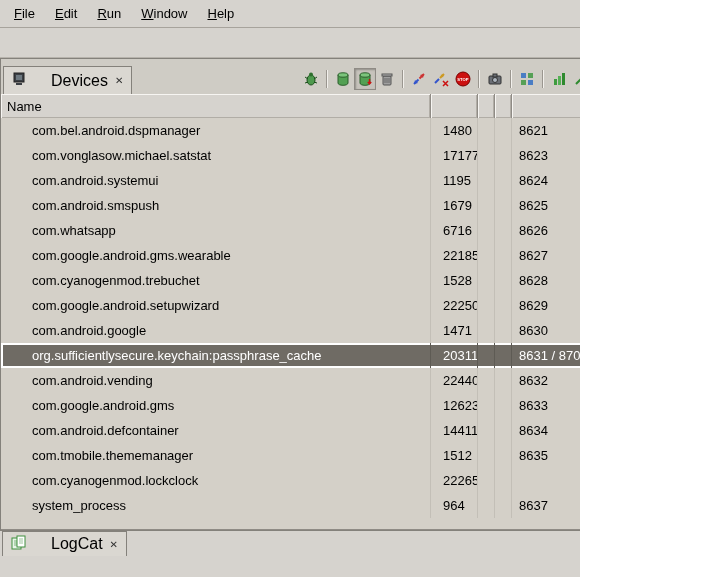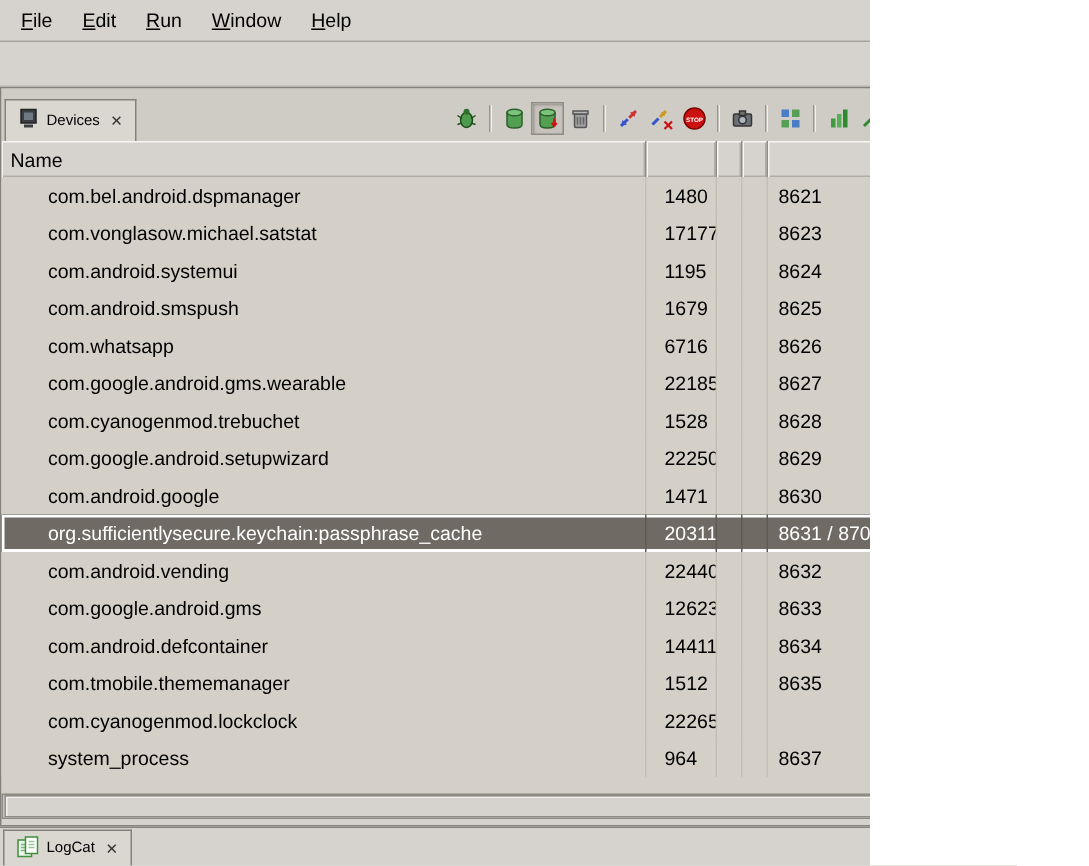--- a/index.html
+++ b/index.html
@@ -24,21 +24,21 @@
   .toolbar-row{position:absolute;top:28px;left:0;right:0;height:29px;background:var(--chrome);
     border-bottom:1px solid #b7b3ac;}
 
   
   .devices-view{position:absolute;top:58px;left:0;width:661px;height:493px;box-sizing:border-box;
     border:1px solid var(--border_dark);background:var(--chrome);}
   .tabbar{position:absolute;top:0;left:0;right:0;height:35px;background:#cfccc5;
     border-bottom:1px solid var(--border_dark);display:flex;align-items:flex-end;}
   .tab{display:flex;align-items:center;gap:5px;height:28px;padding:0 8px;background:#dad7d1;
     border:1px solid var(--border_dark);border-bottom:none;margin-left:2px;box-sizing:border-box;}
-  .tab-label{font-size:10px;}
+  .tab-label{font-size:16px;margin-left:20px;}
   .close-x{font-size:10px;color:#333;padding-left:2px;cursor:default;}
   .toolbar-icons{margin-left:auto;display:flex;align-items:center;padding-right:4px;padding-bottom:4px;}
   .tbtn{width:22px;height:22px;display:flex;align-items:center;justify-content:center;box-sizing:border-box;}
   .tbtn.pressed{border:1px solid var(--border_mid);background:#c7c3bc;box-shadow:inset 1px 1px 2px rgba(0,0,0,.28);}
   .tsep{width:1px;height:18px;background:#9a968f;border-right:1px solid #f2f0ec;margin:0 4px;}
   .glyph-btn{width:18px;height:18px;display:flex;align-items:center;justify-content:center;font-size:11px;color:#222;}
   .glyph-btn.small{font-size:12px;}
 
   
   .table-header{position:absolute;top:35px;left:0;height:24px;display:flex;}
@@ -83,22 +83,22 @@
   .threads-view{position:absolute;top:58px;left:666px;width:60px;height:493px;box-sizing:border-box;
     border:1px solid var(--border_dark);border-right:none;background:var(--chrome);}
   .threads-tabbar{height:35px;background:#cfccc5;border-bottom:1px solid var(--border_dark);
     display:flex;align-items:flex-end;overflow:hidden;}
   .threads-tab{display:flex;align-items:center;gap:4px;height:28px;padding:0 5px;background:#dad7d1;
     border:1px solid var(--border_dark);border-bottom:none;margin-left:1px;white-space:nowrap;overflow:hidden;box-sizing:border-box;}
   .threads-msg{padding:8px 0 0 4px;font-size:12px;line-height:16px;}
   .threads-msg .l2{padding-left:20px;}
 
   
-  .bottom-bar{position:absolute;top:551px;left:0;right:0;height:26px;background:var(--chrome);
-    border-top:1px solid var(--border_dark);display:flex;align-items:center;}
+  .bottom-bar{position:absolute;top:530px;left:0;right:0;height:26px;background:var(--chrome);
+    border-top:1px solid var(--border_dark);display:flex;align-items:flex-start;}
   .logcat-tab{margin-left:2px;display:flex;align-items:center;gap:5px;height:25px;padding:0 8px;
     background:#dad7d1;border:1px solid var(--border_dark);border-bottom:none;box-sizing:border-box;}
 </style>
 </head>
 <body>
 
 <div class="window">
 
   <div class="menubar">
     <span class="menu-item">File</span>

